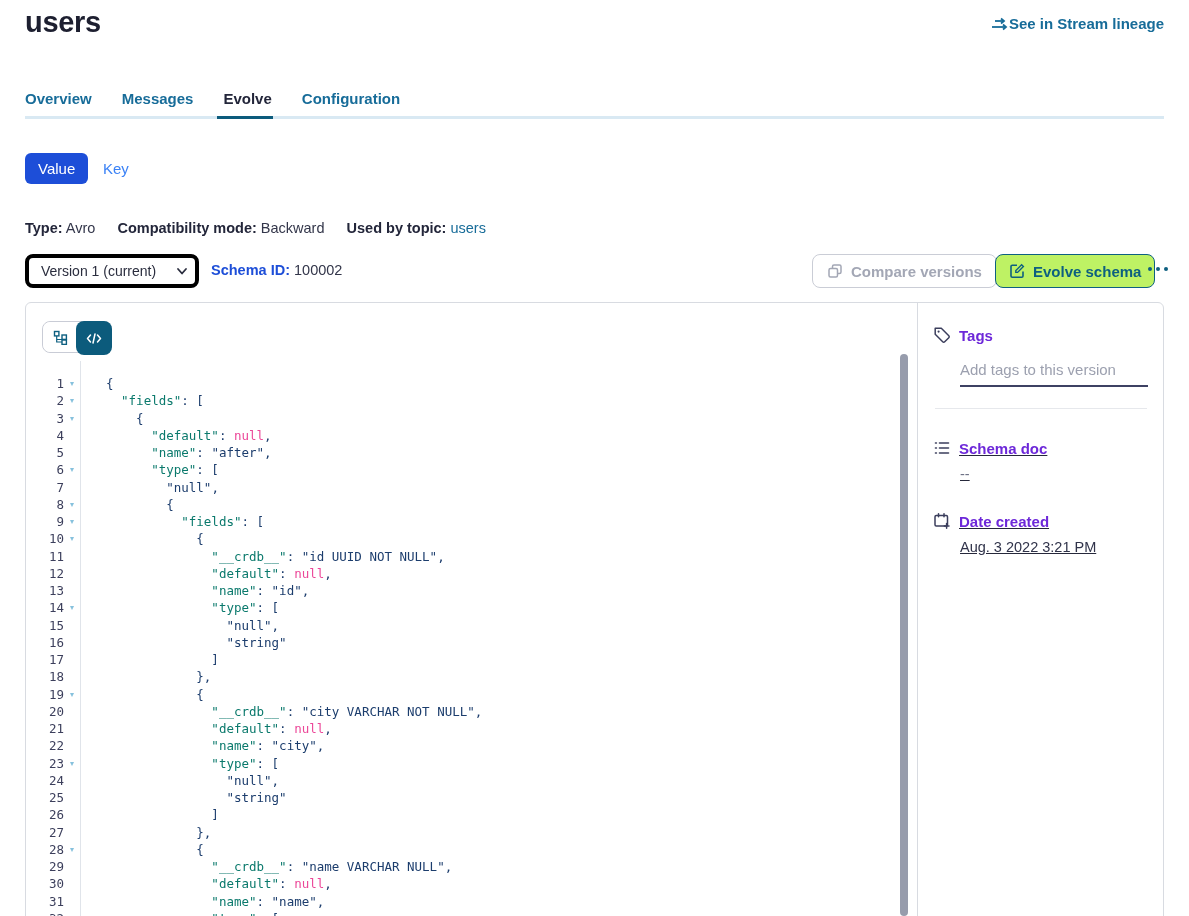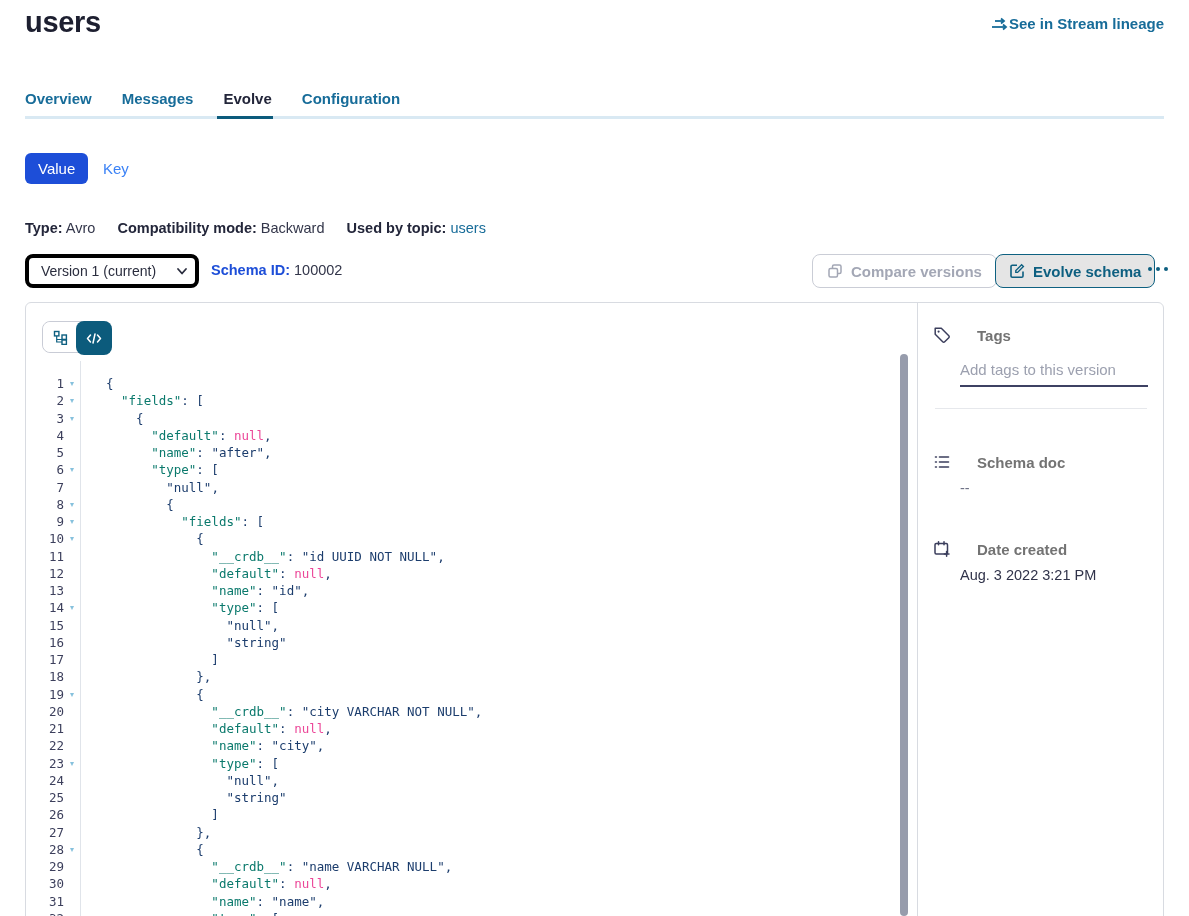--- a/index.html
+++ b/index.html
@@ -34,21 +34,21 @@
   .version-wrap { position:absolute; left:25px; top:254px; width:174px; height:34px; }
   .version-select { width:100%; height:100%; border:4px solid #000000; border-radius:8px; background:#fff;
     font-family:inherit; font-size:14px; color:#2A2D3E; padding:0 28px 0 12px; appearance:none; -webkit-appearance:none; cursor:pointer; }
   .version-wrap svg { position:absolute; right:10px; top:10px; pointer-events:none; }
   .schema-id { position:absolute; left:211px; top:262px; font-size:14.5px; color:#33364A; }
   .schema-id b { color:#1d4ed8; }
   .compare-btn { position:absolute; left:812px; top:254px; height:34px; display:flex; align-items:center; gap:8px;
     padding:0 14px; background:#fff; border:1px solid #CACDD6; border-radius:8px; color:#A3A7B5;
     font-size:15px; font-weight:700; font-family:inherit; cursor:default; }
   .evolve-btn { position:absolute; left:995px; top:254px; height:34px; display:flex; align-items:center; gap:8px;
-    padding:0 13px; background:#e5e5e5; border:1px solid #0E6181; border-radius:8px; color:#0D5F80;
+    padding:0 13px; background:#bef264; border:1px solid #0E6181; border-radius:8px; color:#0D5F80;
     font-size:15px; font-weight:700; font-family:inherit; cursor:pointer; }
   .more-btn { position:absolute; left:1146px; top:263px; display:flex; gap:4px; background:none; border:none; cursor:pointer; padding:4px 2px; }
   .more-btn i { width:4px; height:4px; border-radius:50%; background:#0D5F80; display:block; }
 
   
   .panel { position:absolute; left:25px; top:302px; width:1139px; height:615px;
     border:1px solid #D8DBE1; border-radius:6px 6px 0 0; display:flex; overflow:hidden; background:#fff; }
   .code-col { width:893px; position:relative; }
   .panel-divider { width:1px; background:#D8DBE1; }
   .side-col { flex:1; padding:23px 15px 0 15px; }
@@ -67,27 +67,27 @@
   .fold { width:16px; text-align:center; color:#86C1DD; font-size:8px; font-family:"DejaVu Sans", sans-serif; cursor:pointer; }
   .code-lines { padding:14px 0 0 25px; white-space:pre; }
   .cl { height:17.25px; }
   .tok-p { color:#1C3D6D; }
   .tok-s { color:#1C3D6D; }
   .tok-k { color:#0A796C; }
   .tok-a { color:#ec4899; }
   .scroll-thumb { position:absolute; right:9px; top:51px; bottom:0; width:8px; border-radius:4px; background:#979CAC; }
 
   
-  .side-head { display:flex; align-items:center; gap:26px; font-size:15px; font-weight:700; color:#737373; }
+  .side-head { display:flex; align-items:center; gap:8px; font-size:15px; font-weight:700; color:#6d28d9; }
   .side-head svg { flex:0 0 auto; color:#3B3E5C; }
   .tags-input { display:block; margin:17px 0 0 27px; width:188px; border:none; border-bottom:2px solid #3E4163;
     padding:0 0 7px 0; font-family:inherit; font-size:15px; color:#30334A; outline:none; background:transparent; }
   .tags-input::placeholder { color:#9CA0AF; }
   .side-divider { border:none; border-top:1px solid #E6E8EC; margin:21px 0 0 2px; width:212px; }
-  .side-section { margin-top:44px; }
+  .side-section { margin-top:30px;text-decoration:underline; }
   .side-value { margin:9px 0 0 27px; font-size:14.5px; color:#30334A; }
   .side-value.muted { color:#6F7387; }
 </style>
 </head>
 <body>
 
 <h1 class="page-title">users</h1>
 
 <div class="lineage-link">
   <span style="display:flex">

